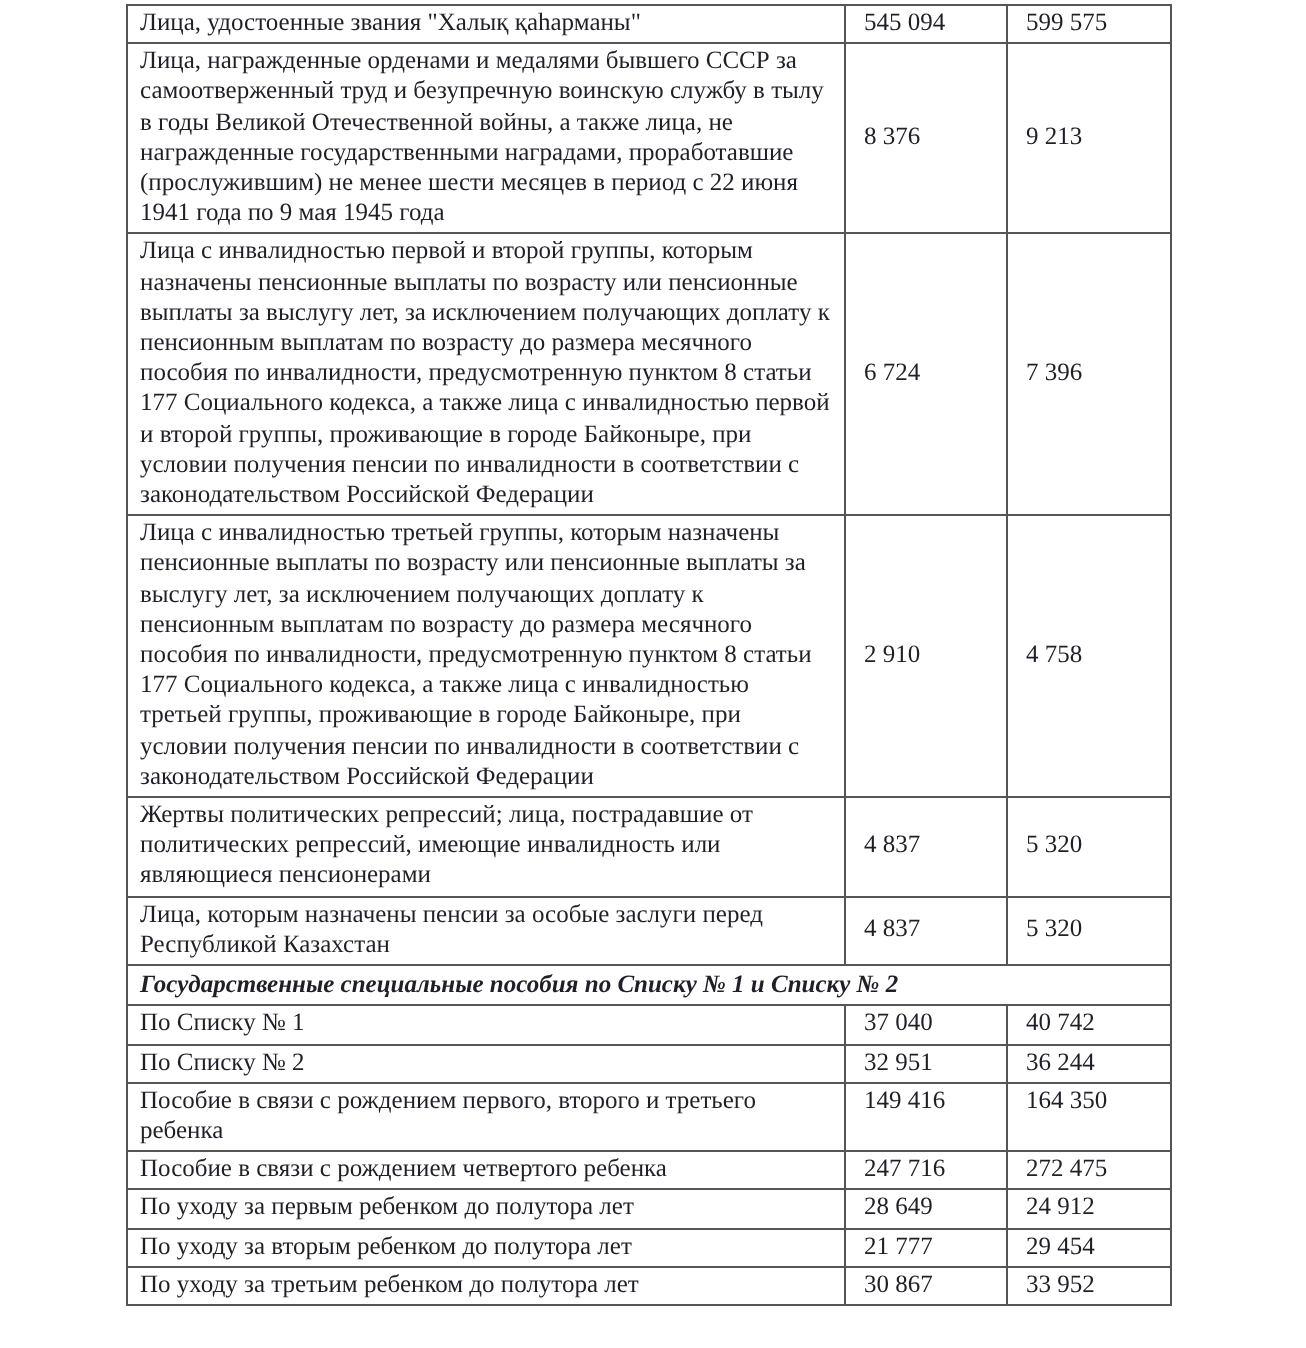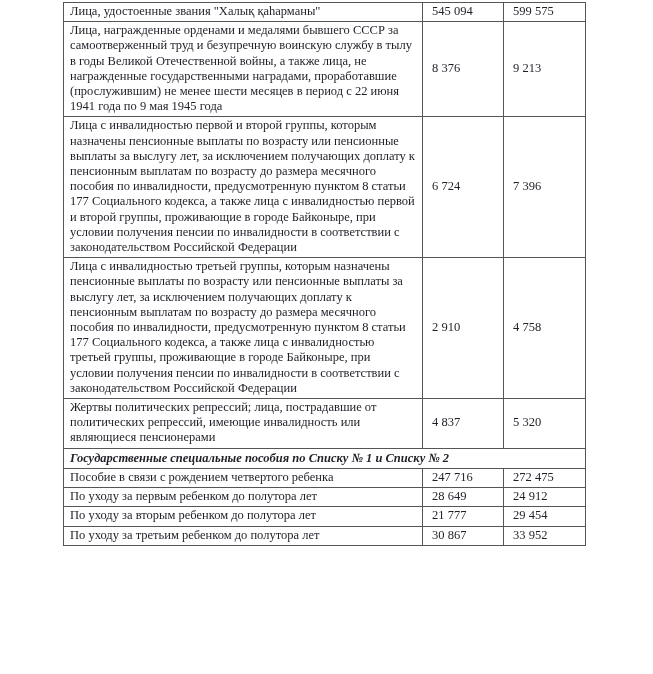--- a/index.html
+++ b/index.html
@@ -82,22 +82,42 @@
         <tr class="data-row group-top">
           <td class="label">Лица с инвалидностью третьей группы, которым назначены пенсионные выплаты по возрасту или пенсионные выплаты за выслугу лет, за исключением получающих доплату к пенсионным выплатам по возрасту до размера месячного пособия по инвалидности, предусмотренную пунктом 8 статьи 177 Социального кодекса, а также лица с инвалидностью третьей группы, проживающие в городе Байконыре, при условии получения пенсии по инвалидности в соответствии с законодательством Российской Федерации</td>
           <td class="value">2 910</td>
           <td class="value">4 758</td>
         </tr>
         <tr class="data-row group-top">
           <td class="label">Жертвы политических репрессий; лица, пострадавшие от политических репрессий, имеющие инвалидность или являющиеся пенсионерами</td>
           <td class="value">4 837</td>
           <td class="value">5 320</td>
         </tr>
+        <tr class="data-row group-top">
+          <td class="label">Лица, которым назначены пенсии за особые заслуги перед Республикой Казахстан</td>
+          <td class="value">4 837</td>
+          <td class="value">5 320</td>
+        </tr>
         <tr class="section-row">
           <td class="label section" colspan="3">Государственные специальные пособия по Списку № 1 и Списку № 2</td>
+        </tr>
+        <tr class="data-row group-lists">
+          <td class="label">По Списку № 1</td>
+          <td class="value">37 040</td>
+          <td class="value">40 742</td>
+        </tr>
+        <tr class="data-row group-lists">
+          <td class="label">По Списку № 2</td>
+          <td class="value">32 951</td>
+          <td class="value">36 244</td>
+        </tr>
+        <tr class="data-row group-children">
+          <td class="label">Пособие в связи с рождением первого, второго и третьего ребенка</td>
+          <td class="value">149 416</td>
+          <td class="value">164 350</td>
         </tr>
         <tr class="data-row group-children">
           <td class="label">Пособие в связи с рождением четвертого ребенка</td>
           <td class="value">247 716</td>
           <td class="value">272 475</td>
         </tr>
         <tr class="data-row group-children">
           <td class="label">По уходу за первым ребенком до полутора лет</td>
           <td class="value">28 649</td>
           <td class="value">24 912</td>

